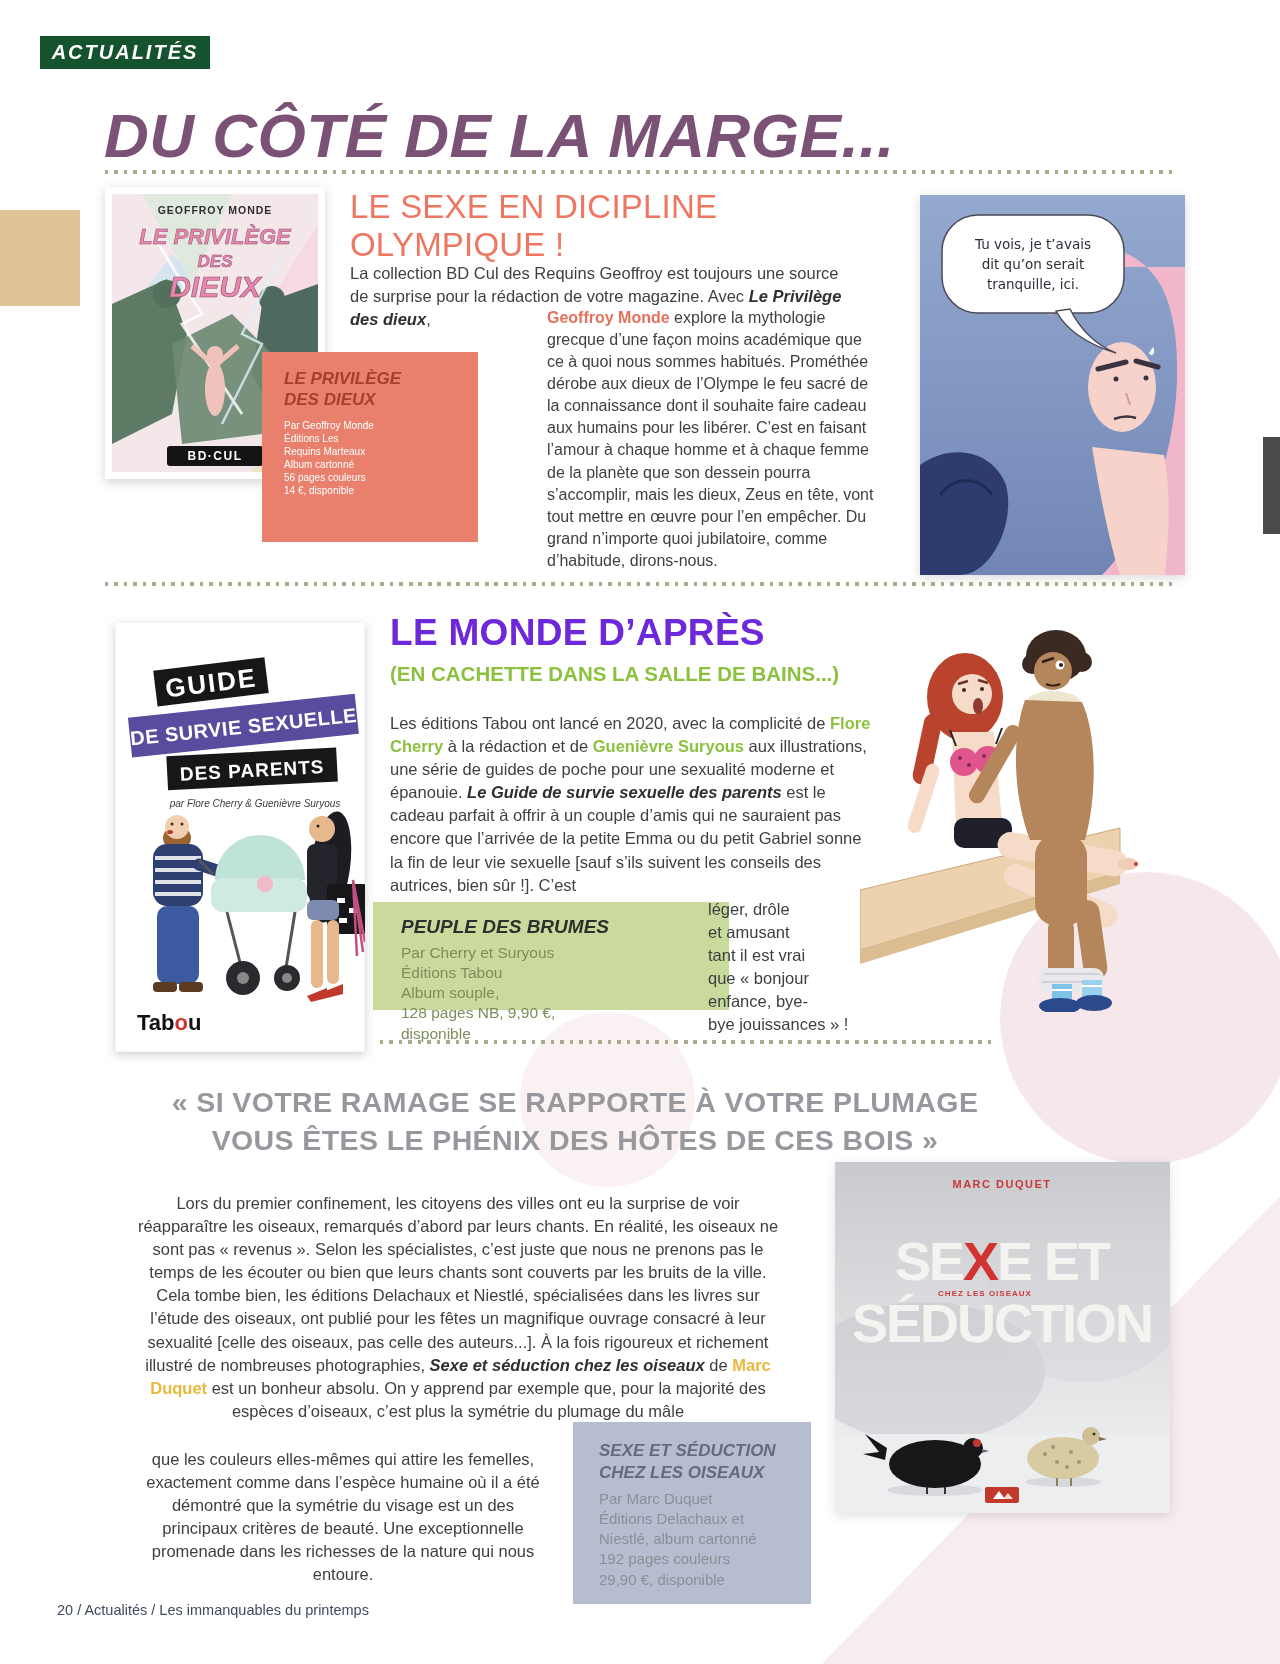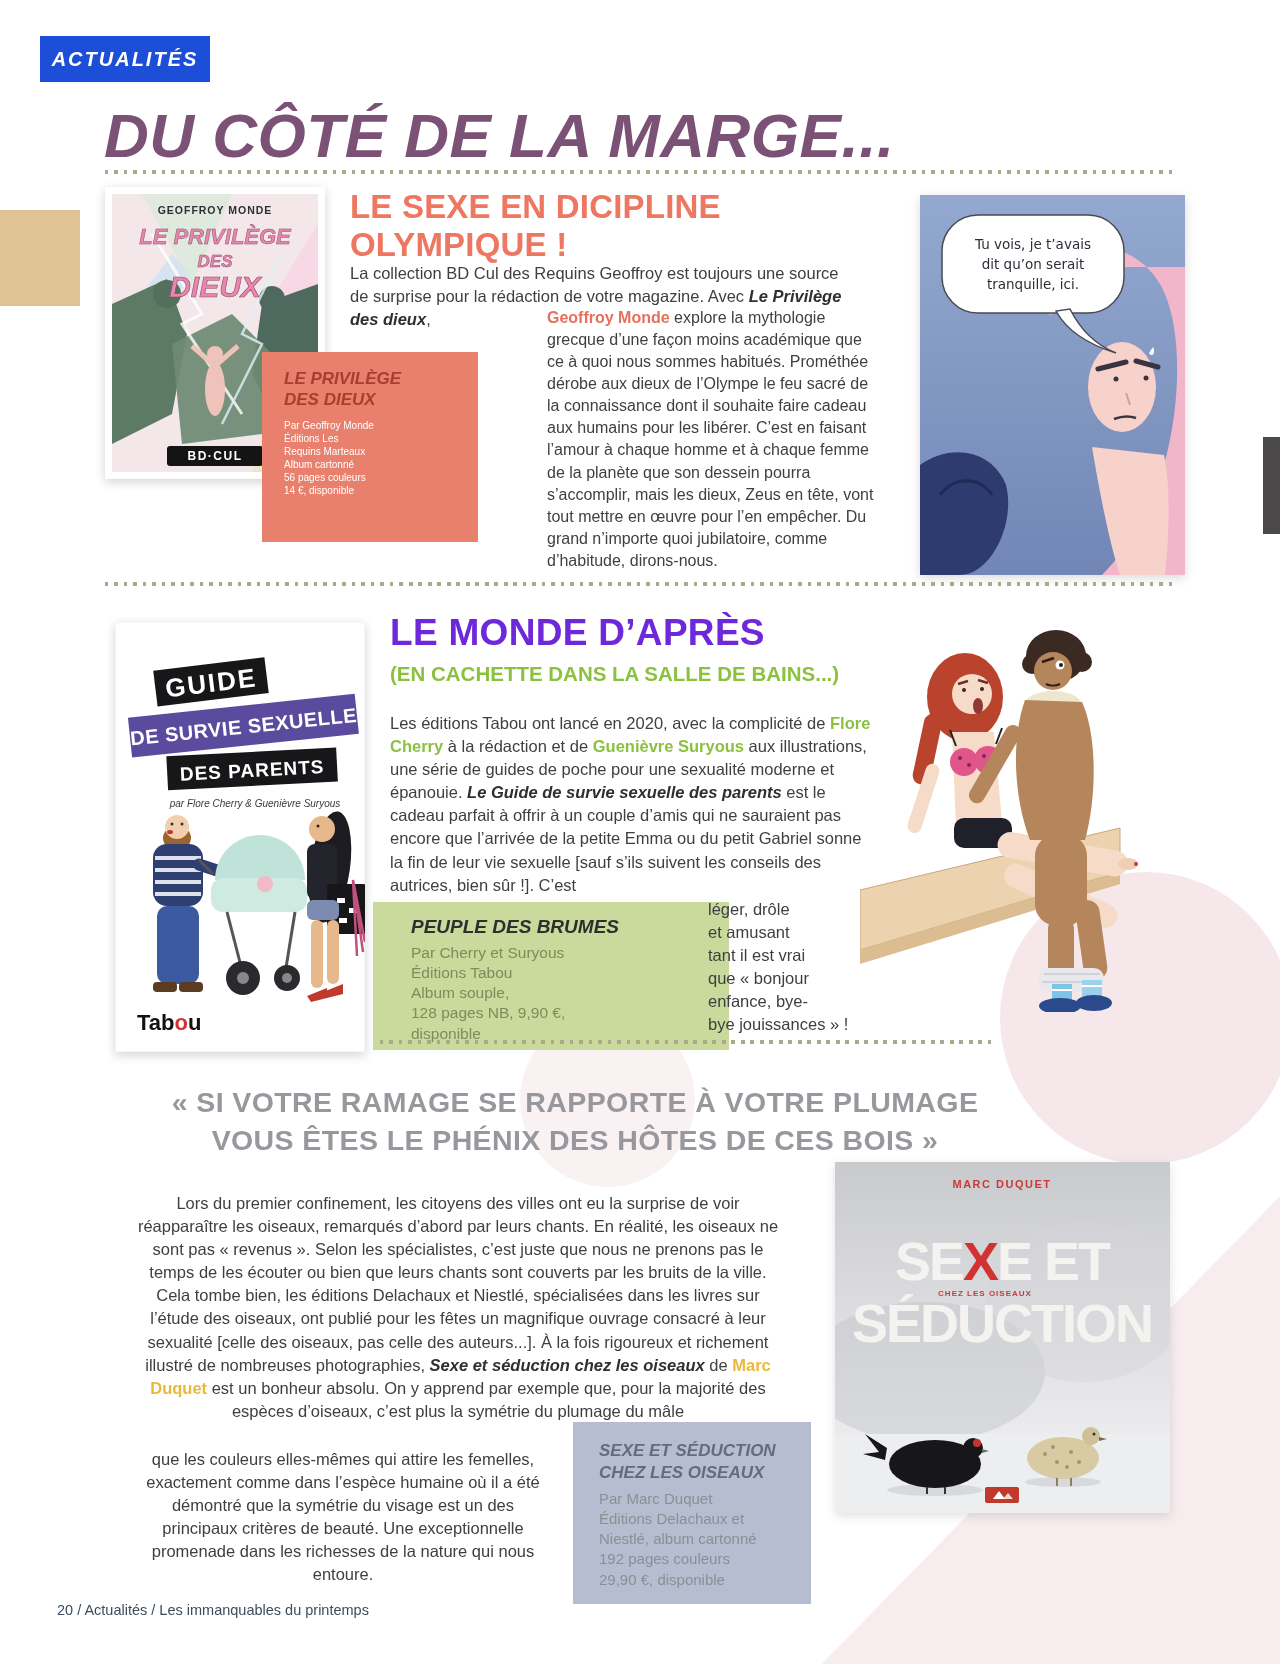--- a/index.html
+++ b/index.html
@@ -6,51 +6,51 @@
   html,body{width:1280px;height:1664px}
   body{font-family:"Liberation Sans",sans-serif;background:#fff;position:relative;overflow:hidden;color:#3f3f41}
   .abs{position:absolute}
   
   .pink-circle-big{left:1000px;top:872px;width:292px;height:292px;border-radius:50%;background:#f6e8ea}
   .pink-circle-soft{left:520px;top:1012px;width:175px;height:175px;border-radius:50%;background:#faf1f2}
   .pink-corner{left:700px;top:1150px;width:580px;height:514px;background:#f7ecee;clip-path:polygon(21% 100%,100% 9%,100% 100%,4% 100%)}
   .beige-block{left:0;top:210px;width:80px;height:96px;background:#dfc394}
   .darkgray-block{left:1263px;top:437px;width:17px;height:97px;background:#4c494a}
   
-  .actu-tag{left:40px;top:36px;width:170px;height:46px;background:#1d4ed8;color:#fff;display:flex;align-items:center;justify-content:center;
+  .actu-tag{left:40px;top:36px;width:170px;height:33px;background:#14532d;color:#fff;display:flex;align-items:center;justify-content:center;
     font-style:italic;font-weight:700;font-size:20px;letter-spacing:2px}
   
   .main-title{left:104px;top:100px;font-size:62px;font-weight:900;font-style:italic;color:#7b5176;letter-spacing:.5px;white-space:nowrap}
   .dots{height:4px;background-image:repeating-linear-gradient(to right,#a9a98b 0 3.5px,transparent 3.5px 9.5px)}
   .sep1{left:105px;top:170px;width:1070px}
   .sep2{left:105px;top:582px;width:1070px}
   .sep3{left:380px;top:1040px;width:612px}
   
   .cover{background:#fff;box-shadow:0 3px 10px rgba(0,0,0,.18)}
   .cover1{left:105px;top:187px;width:220px;height:292px;padding:7px}
   .cover2{left:115px;top:622px;width:250px;height:430px}
   .cover3{left:835px;top:1162px;width:335px;height:351px;box-shadow:0 3px 10px rgba(0,0,0,.12)}
   .cover svg{display:block;width:100%;height:100%}
   
-  .a1-title{left:350px;top:188px;width:450px;font-size:33px;line-height:1.16;font-weight:700;color:#ee7761;letter-spacing:.2px}
+  .a1-title{left:350px;top:188px;width:450px;font-size:33px;line-height:1.16;font-weight:400;color:#ee7761;letter-spacing:.2px}
   .a1-intro{left:350px;top:262px;width:510px;font-size:16.5px;line-height:1.4}
   .a1-body{left:547px;top:307px;width:330px;font-size:16px;line-height:1.38}
   .bi{font-style:italic;font-weight:700;color:#2f2f33}
   .salmon-b{color:#e5705c;font-weight:700}
   .ibox1{left:262px;top:352px;width:216px;height:190px;background:#e9806d;padding:16px 14px 12px 22px}
   .ibox1 .ib-title{font-size:17px;font-weight:700;font-style:italic;color:#a4402e;line-height:1.25;margin-bottom:8px;width:130px}
   .ibox1 .il{color:#fff;font-size:10px;line-height:1.32}
   .comic{left:920px;top:195px;width:265px;height:380px;box-shadow:0 3px 10px rgba(0,0,0,.15)}
   .comic svg{display:block;width:100%;height:100%}
   
   .a2-title{left:390px;top:612px;font-size:37px;font-weight:700;color:#6d28d9;letter-spacing:.3px;white-space:nowrap}
   .a2-sub{left:390px;top:662px;font-size:20.5px;font-weight:700;color:#8bc13e;white-space:nowrap}
   .a2-body{left:390px;top:712px;width:487px;font-size:16.5px;line-height:1.4}
   .green-b{color:#8bc13e;font-weight:700}
-  .ibox2{left:373px;top:902px;width:356px;height:148px;background:#c9da9c;padding:14px 18px 12px 38px}
+  .ibox2{left:373px;top:902px;width:356px;height:108px;background:#c9da9c;padding:14px 18px 12px 28px}
   .ibox2 .ib-title{font-size:19px;font-weight:800;font-style:italic;color:#2e2e2e;margin-bottom:5px}
   .ibox2 .il{color:#7e8c5d;font-size:15.5px;line-height:1.3}
   .a2-side{left:708px;top:898px;width:165px;font-size:16.5px;line-height:1.4}
   .illus2{left:860px;top:572px;width:305px;height:440px}
   .illus2 svg{display:block;width:100%;height:100%}
   
   .quote{left:130px;width:890px;text-align:center;font-size:28.5px;font-weight:800;color:#98979d;letter-spacing:.4px;white-space:nowrap}
   .q1{top:1086px}.q2{top:1124px}
   .a3-p1{left:133px;top:1192px;width:650px;text-align:center;font-size:16.5px;line-height:1.4}
   .a3-p2{left:133px;top:1448px;width:420px;text-align:center;font-size:16.5px;line-height:1.4}

